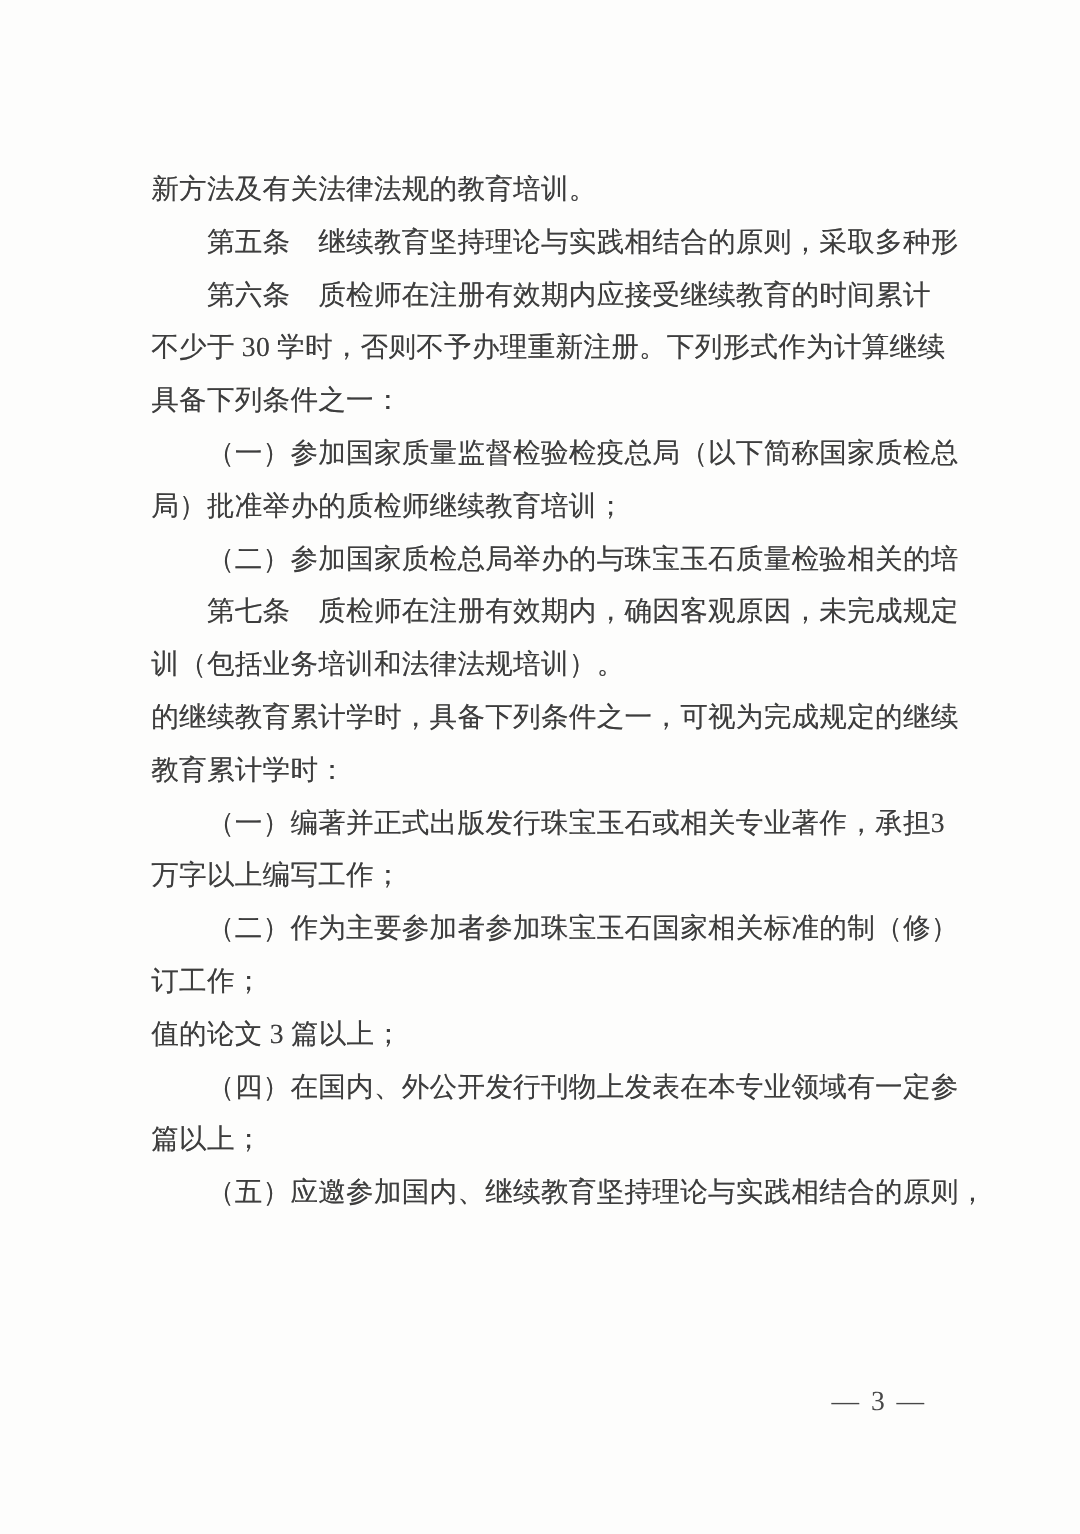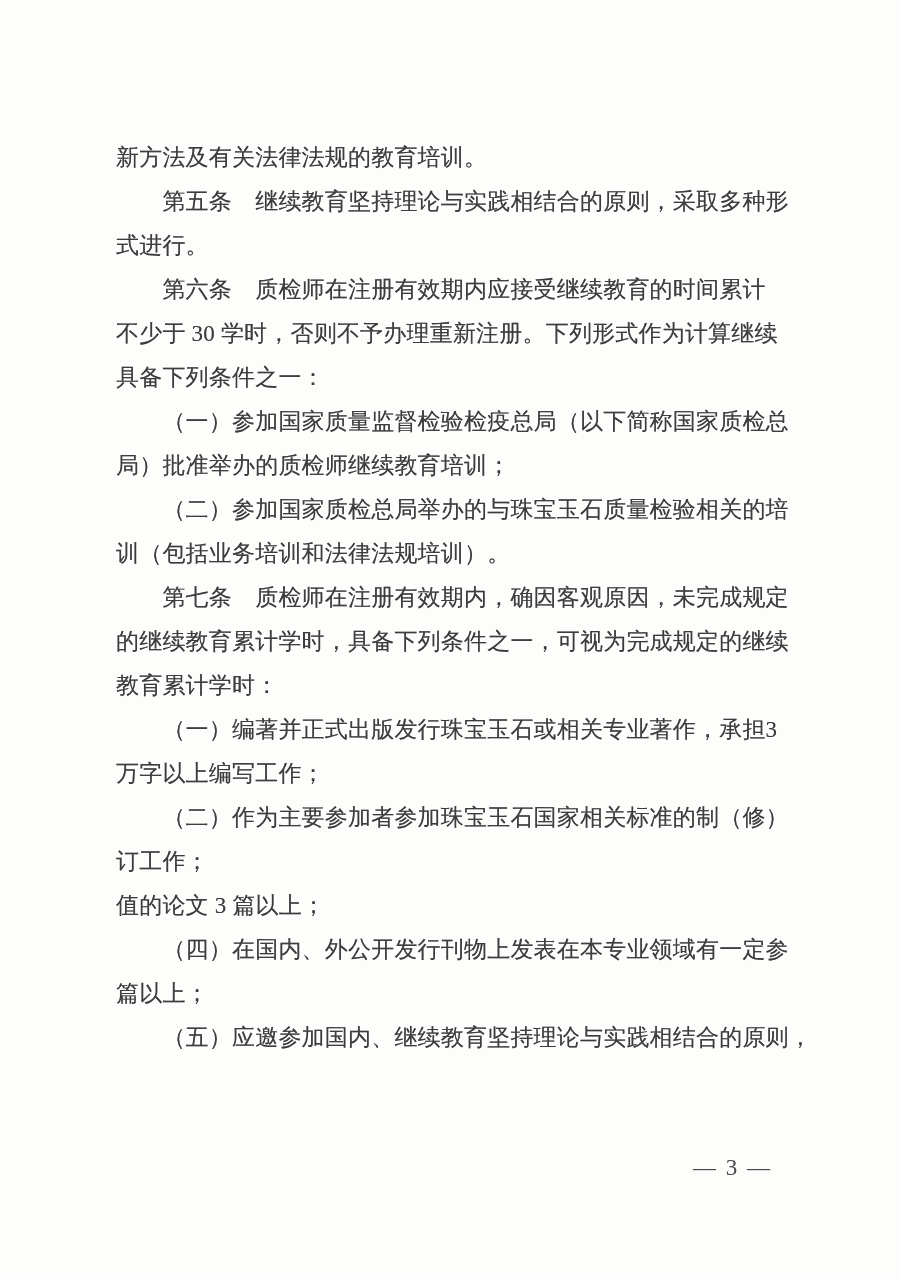--- a/index.html
+++ b/index.html
@@ -11,21 +11,21 @@
     position: relative;
     width: 900px;
     height: 1278px;
     background: #fdfdfc;
     overflow: hidden;
     font-family: "Liberation Serif", "DejaVu Serif", serif;
     color: #3d3d3d;
   }
   .doc-body {
     position: absolute;
-    left: 116px;
+    left: 126px;
     top: 136px;
     width: 680px;
   }
   .doc-line {
     margin: 0;
     padding: 0;
     height: 44px;
     line-height: 44px;
     font-size: 23px;
     letter-spacing: 0.2px;
@@ -53,29 +53,28 @@
   }
 </style>
 </head>
 <body>
 
 <div class="page">
 
   <div class="doc-body">
     <p class="doc-line">新方法及有关法律法规的教育培训。</p>
     <p class="doc-line">　　第五条　继续教育坚持理论与实践相结合的原则，采取多种形</p>
-    <p class="doc-line">式进行。</p>
     <p class="doc-line">　　第六条　质检师在注册有效期内应接受继续教育的时间累计</p>
     <p class="doc-line">不少于 30 学时，否则不予办理重新注册。下列形式作为计算继续</p>
     <p class="doc-line">具备下列条件之一：</p>
     <p class="doc-line">　　（一）参加国家质量监督检验检疫总局（以下简称国家质检总</p>
     <p class="doc-line">局）批准举办的质检师继续教育培训；</p>
     <p class="doc-line">　　（二）参加国家质检总局举办的与珠宝玉石质量检验相关的培</p>
+    <p class="doc-line">　　第七条　质检师在注册有效期内，确因客观原因，未完成规定</p>
     <p class="doc-line">训（包括业务培训和法律法规培训）。</p>
-    <p class="doc-line">　　第七条　质检师在注册有效期内，确因客观原因，未完成规定</p>
     <p class="doc-line">的继续教育累计学时，具备下列条件之一，可视为完成规定的继续</p>
     <p class="doc-line">教育累计学时：</p>
     <p class="doc-line">　　（一）编著并正式出版发行珠宝玉石或相关专业著作，承担3</p>
     <p class="doc-line">万字以上编写工作；</p>
     <p class="doc-line">　　（二）作为主要参加者参加珠宝玉石国家相关标准的制（修）</p>
     <p class="doc-line">订工作；</p>
     <p class="doc-line">值的论文 3 篇以上；</p>
     <p class="doc-line">　　（四）在国内、外公开发行刊物上发表在本专业领域有一定参</p>
     <p class="doc-line">篇以上；</p>
     <p class="doc-line">　　（五）应邀参加国内、继续教育坚持理论与实践相结合的原则，</p>

